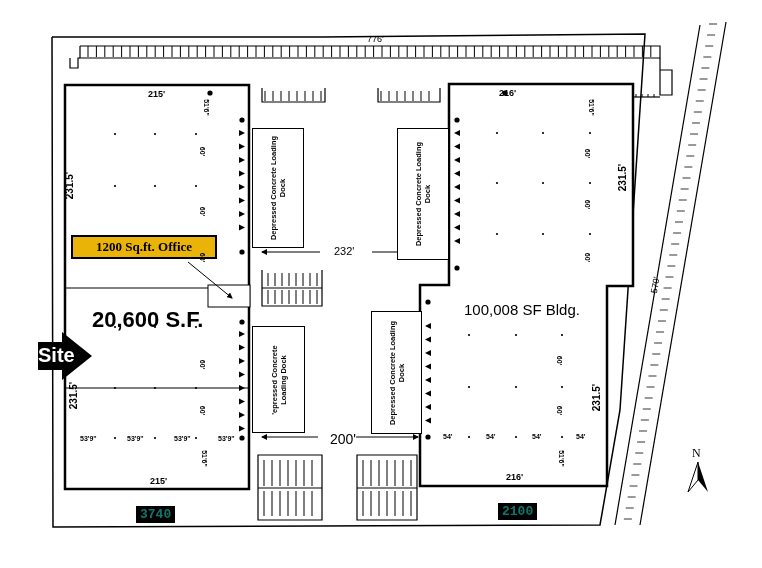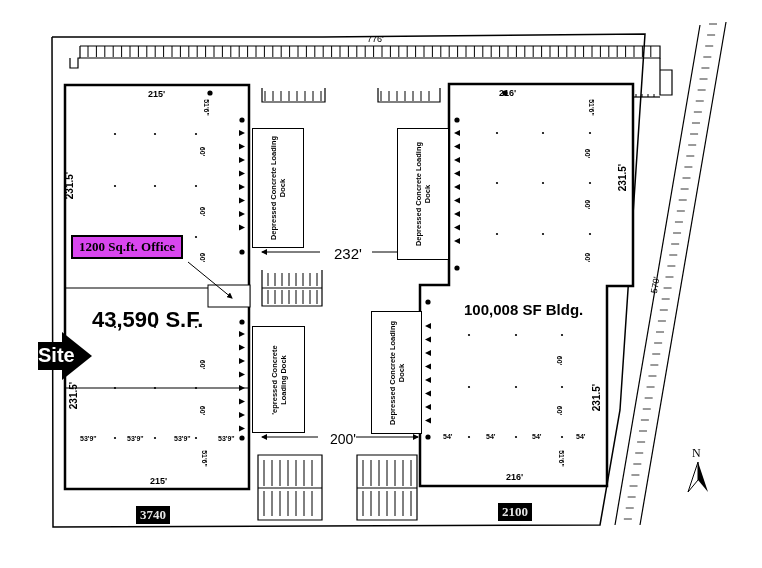--- a/index.html
+++ b/index.html
@@ -2,26 +2,26 @@
 <html><head>
 <meta charset="utf-8">
 <style>
   html, body { margin:0; padding:0; background:#ffffff; }
   body { width:762px; height:568px; position:relative; overflow:hidden;
          font-family:"Liberation Sans", sans-serif; }
   svg { position:absolute; left:0; top:0; }
   .dim { font-family:"Liberation Sans Narrow","Liberation Sans", sans-serif; font-size:9px; fill:#000;margin-top:17px; }
   .lbl { position:absolute; color:#000; }
   .sf { font-family:"Liberation Sans", sans-serif; font-weight:bold; font-size:22px; }
-  .bldg { font-family:"Liberation Sans", sans-serif; font-weight:bold; font-size:15px; }
-  .office { position:absolute; border:2px solid #000; background:#d946ef;
+  .bldg { font-family:"Liberation Sans", sans-serif; font-weight:normal; font-size:15px; }
+  .office { position:absolute; border:2px solid #000; background:#eab308;
             font-family:"Liberation Serif", serif; font-weight:bold; font-size:13px;
-            padding:2px 6px; }
-  .addr { position:absolute; background:#000; color:#e5e5e5; font-weight:bold;
-          font-size:13px; padding:1px 4px; font-family:Liberation Serif, serif; }
+            padding:2px 23px; }
+  .addr { position:absolute; background:#000; color:#0f766e; font-weight:bold;
+          font-size:13px; padding:1px 4px; font-family:Liberation Mono, monospace; }
   .site { position:absolute; color:#fff; font-weight:bold; font-size:20px;
           font-family:"Liberation Sans", sans-serif; }
   .dock { position:absolute; border:1px solid #000; background:#fff; }
   .dock span { position:absolute; left:50%; top:50%; white-space:nowrap;
                transform:translate(-50%,-50%) rotate(-90deg);
                font-size:7.5px; text-align:center; line-height:9px;
                font-family:"Liberation Sans", sans-serif; font-weight:bold; }
 </style>
 </head>
 <body>
@@ -361,32 +361,32 @@
 <div class="lbl" style="left:148px;top:89px;font-size:9px;font-weight:bold;">215'</div>
 <div class="lbl" style="left:150px;top:476px;font-size:9px;font-weight:bold;">215'</div>
 <div class="lbl" style="left:56px;top:180px;font-size:10px;font-weight:bold;transform:rotate(-90deg);">231.5'</div>
 <div class="lbl" style="left:60px;top:390px;font-size:10px;font-weight:bold;transform:rotate(-90deg);">231.5'</div>
 
 <div class="lbl" style="left:499px;top:88px;font-size:9px;font-weight:bold;">216'</div>
 <div class="lbl" style="left:506px;top:472px;font-size:9px;font-weight:bold;">216'</div>
 <div class="lbl" style="left:609px;top:172px;font-size:10px;font-weight:bold;transform:rotate(-90deg);">231.5'</div>
 <div class="lbl" style="left:583px;top:392px;font-size:10px;font-weight:bold;transform:rotate(-90deg);">231.5'</div>
 
-<div class="lbl sf" style="left:92px;top:307px;">43,590 S.F.</div>
+<div class="lbl sf" style="left:92px;top:307px;">20,600 S.F.</div>
 <div class="lbl bldg" style="left:464px;top:301px;">100,008 SF Bldg.</div>
 
 <div class="office" style="left:71px;top:235px;">1200 Sq.ft. Office</div>
 
 <div class="addr" style="left:136px;top:506px;">3740</div>
 <div class="addr" style="left:498px;top:503px;">2100</div>
 
 <div class="site" style="left:38px;top:328px;margin-top:16px;">Site</div>
 <div class="lbl" style="left:692px;top:446px;font-size:12px;font-family:'Liberation Serif',serif;">N</div>
 
-<div class="lbl" style="left:334px;top:245px;font-size:15px;">232'</div>
+<div class="lbl" style="left:334px;top:245px;font-size:11px;">232'</div>
 <div class="lbl" style="left:330px;top:431px;font-size:14px;">200'</div>
 
 <div class="dock" style="left:252px;top:128px;width:50px;height:118px;">
     <span style="width:110px;white-space:normal;">Depressed Concrete Loading Dock</span>
   </div>
 <div class="dock" style="left:397px;top:128px;width:50px;height:130px;">
     <span style="width:110px;white-space:normal;">Depressed Concrete Loading Dock</span>
   </div>
 <div class="dock" style="left:252px;top:326px;width:51px;height:105px;">
     <span style="width:100px;white-space:normal;">'epressed Concrete Loading Dock</span>

